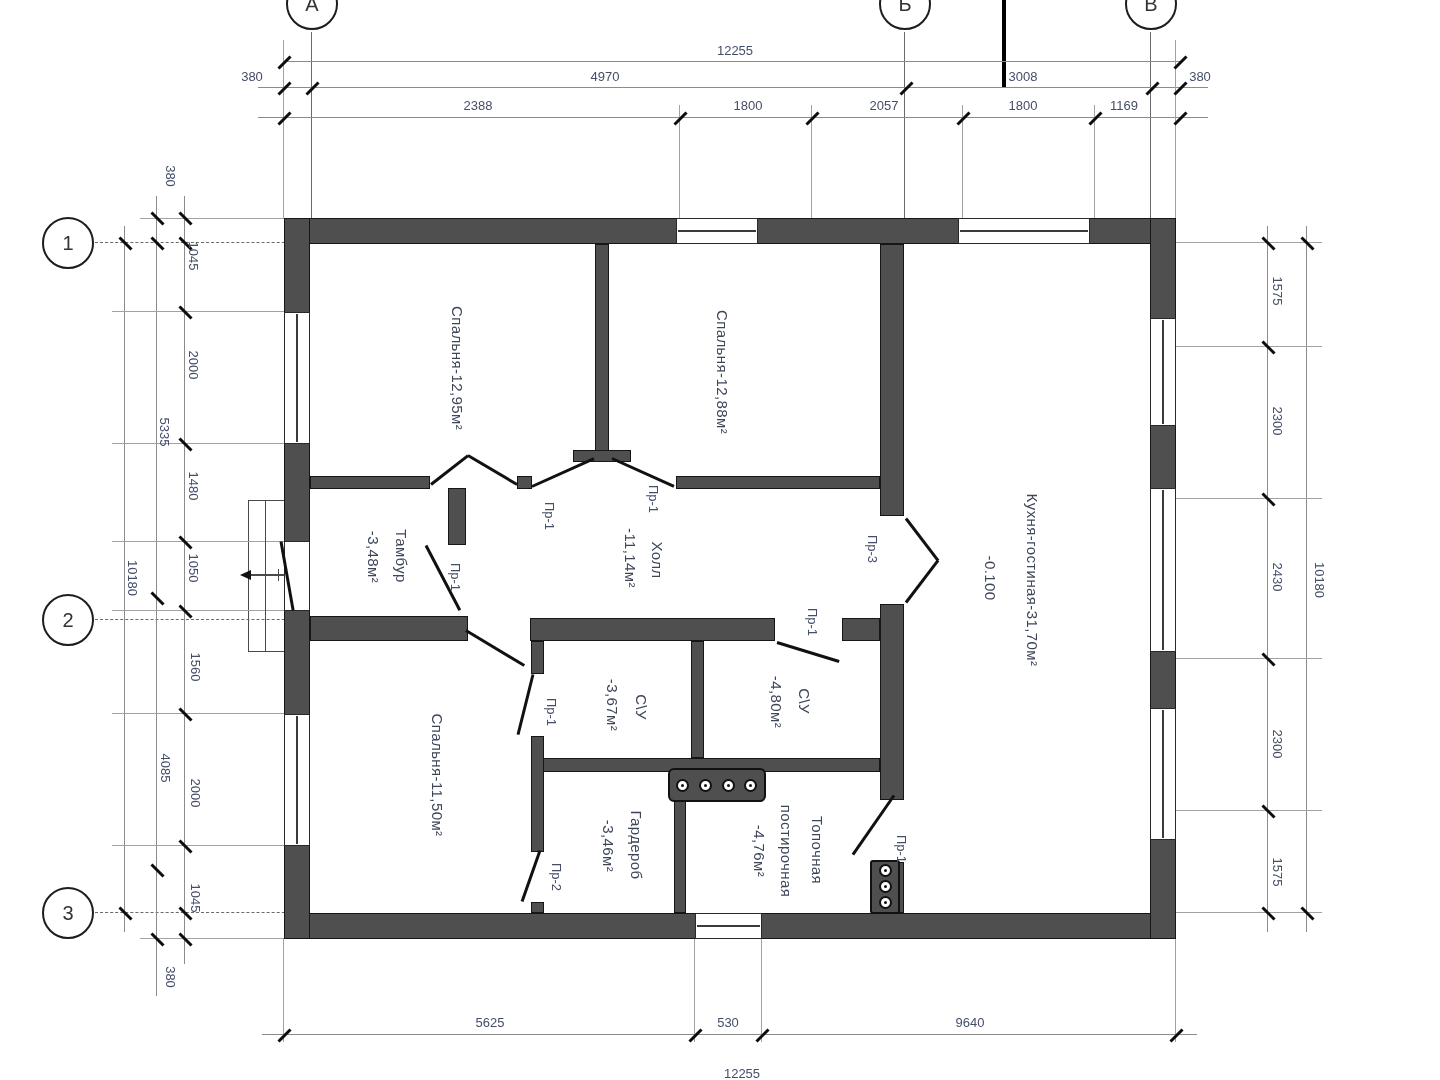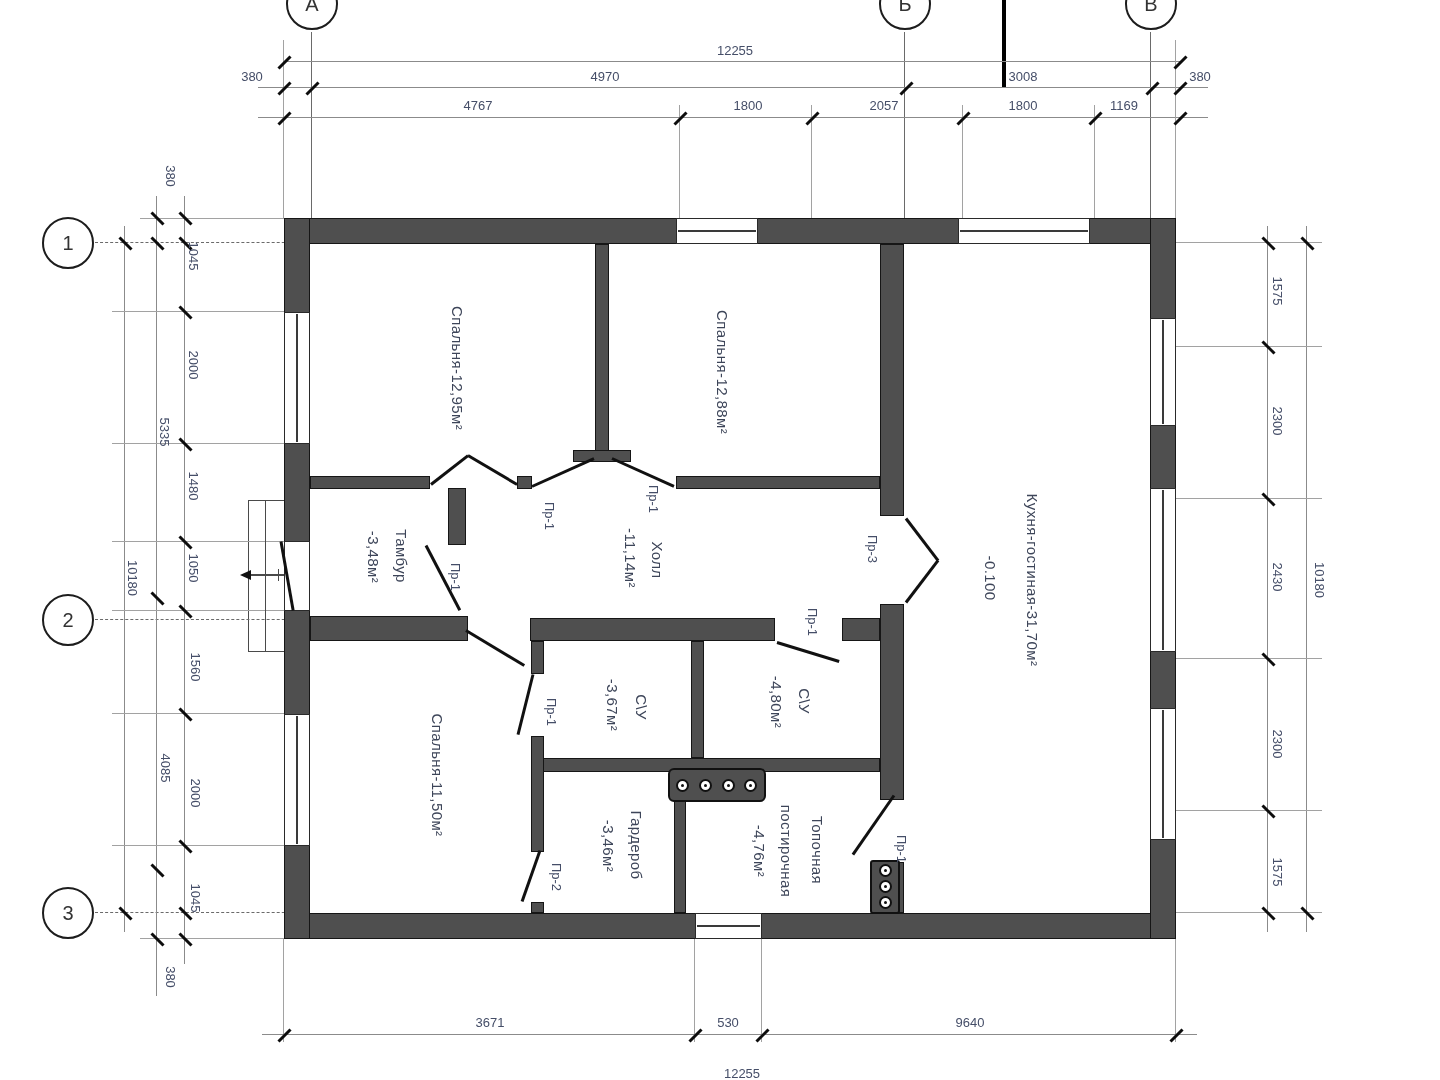--- a/index.html
+++ b/index.html
@@ -227,21 +227,21 @@
   <div class="tickv" style="left:1260px;top:810px;"></div>
   <div class="tickv" style="left:1260px;top:912px;"></div>
   <div class="tickv" style="left:1299px;top:242px;"></div>
   <div class="tickv" style="left:1299px;top:912px;"></div>
 
   <div class="dim" style="left:735px;top:50px;">12255</div>
   <div class="dim" style="left:252px;top:76px;">380</div>
   <div class="dim" style="left:605px;top:76px;">4970</div>
   <div class="dim" style="left:1023px;top:76px;">3008</div>
   <div class="dim" style="left:1200px;top:76px;">380</div>
-  <div class="dim" style="left:478px;top:105px;">4767</div>
+  <div class="dim" style="left:478px;top:105px;">2388</div>
   <div class="dim" style="left:748px;top:105px;">1800</div>
   <div class="dim" style="left:884px;top:105px;">2057</div>
   <div class="dim" style="left:1023px;top:105px;">1800</div>
   <div class="dim" style="left:1124px;top:105px;">1169</div>
 
   <div class="dimv" style="left:170px;top:176px;">380</div>
   <div class="dimv" style="left:193px;top:256px;">1045</div>
   <div class="dimv" style="left:193px;top:365px;">2000</div>
   <div class="dimv" style="left:164px;top:432px;">5335</div>
   <div class="dimv" style="left:193px;top:486px;">1480</div>
@@ -253,21 +253,21 @@
   <div class="dimv" style="left:195px;top:898px;">1045</div>
   <div class="dimv" style="left:170px;top:977px;">380</div>
 
   <div class="dimv" style="left:1277px;top:291px;">1575</div>
   <div class="dimv" style="left:1277px;top:421px;">2300</div>
   <div class="dimv" style="left:1277px;top:577px;">2430</div>
   <div class="dimv" style="left:1277px;top:744px;">2300</div>
   <div class="dimv" style="left:1277px;top:872px;">1575</div>
   <div class="dimv" style="left:1319px;top:580px;">10180</div>
 
-  <div class="dim" style="left:490px;top:1022px;">3671</div>
+  <div class="dim" style="left:490px;top:1022px;">5625</div>
   <div class="dim" style="left:728px;top:1022px;">530</div>
   <div class="dim" style="left:970px;top:1022px;">9640</div>
   <div class="dim" style="left:742px;top:1073px;">12255</div>
 
   <div class="room" style="left:457px;top:368px;">Спальня-12,95м²</div>
   <div class="room" style="left:722px;top:372px;">Спальня-12,88м²</div>
   <div class="room" style="left:1032px;top:580px;">Кухня-гостиная-31,70м²</div>
   <div class="room" style="left:990px;top:578px;">-0.100</div>
   <div class="room" style="left:657px;top:560px;">Холл</div>
   <div class="room" style="left:630px;top:558px;">-11,14м²</div>

